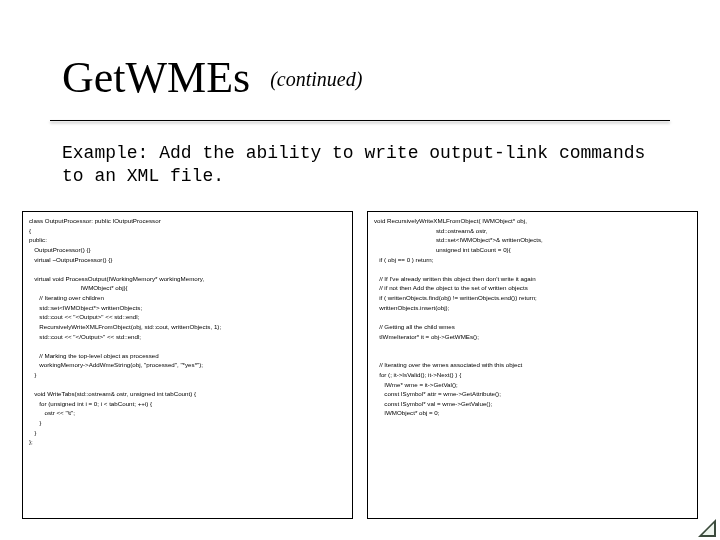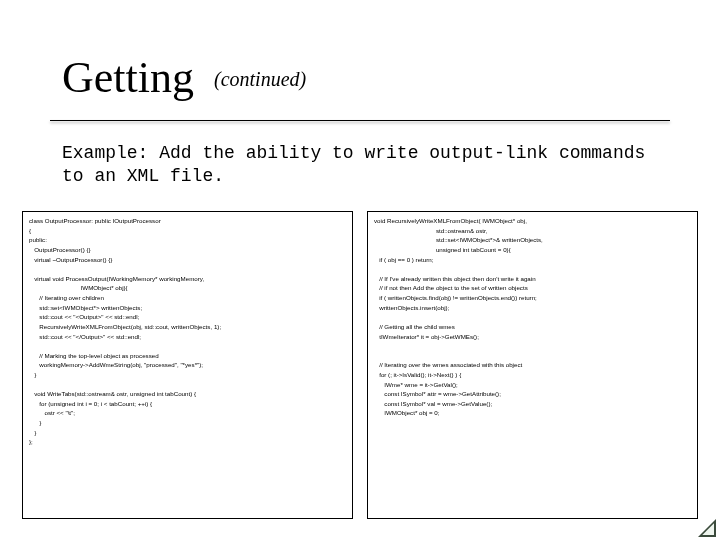--- a/index.html
+++ b/index.html
@@ -108,21 +108,21 @@
     transform: translate(-2px,-2px) scale(0.65);
     transform-origin: right bottom;
   }
 </style>
 </head>
 <body>
 
 <div class="slide">
 
   <div class="title-row">
-    <span class="main">Getting</span>
+    <span class="main">GetWMEs</span>
     <span class="sub">(continued)</span>
   </div>
 
   <div class="title-underline"></div>
 
   <div class="subtitle">Example: Add the ability to write output-link
   commands to an XML file.</div>
 
   <div class="code-area">
     <pre class="code-col">class OutputProcessor: public IOutputProcessor

